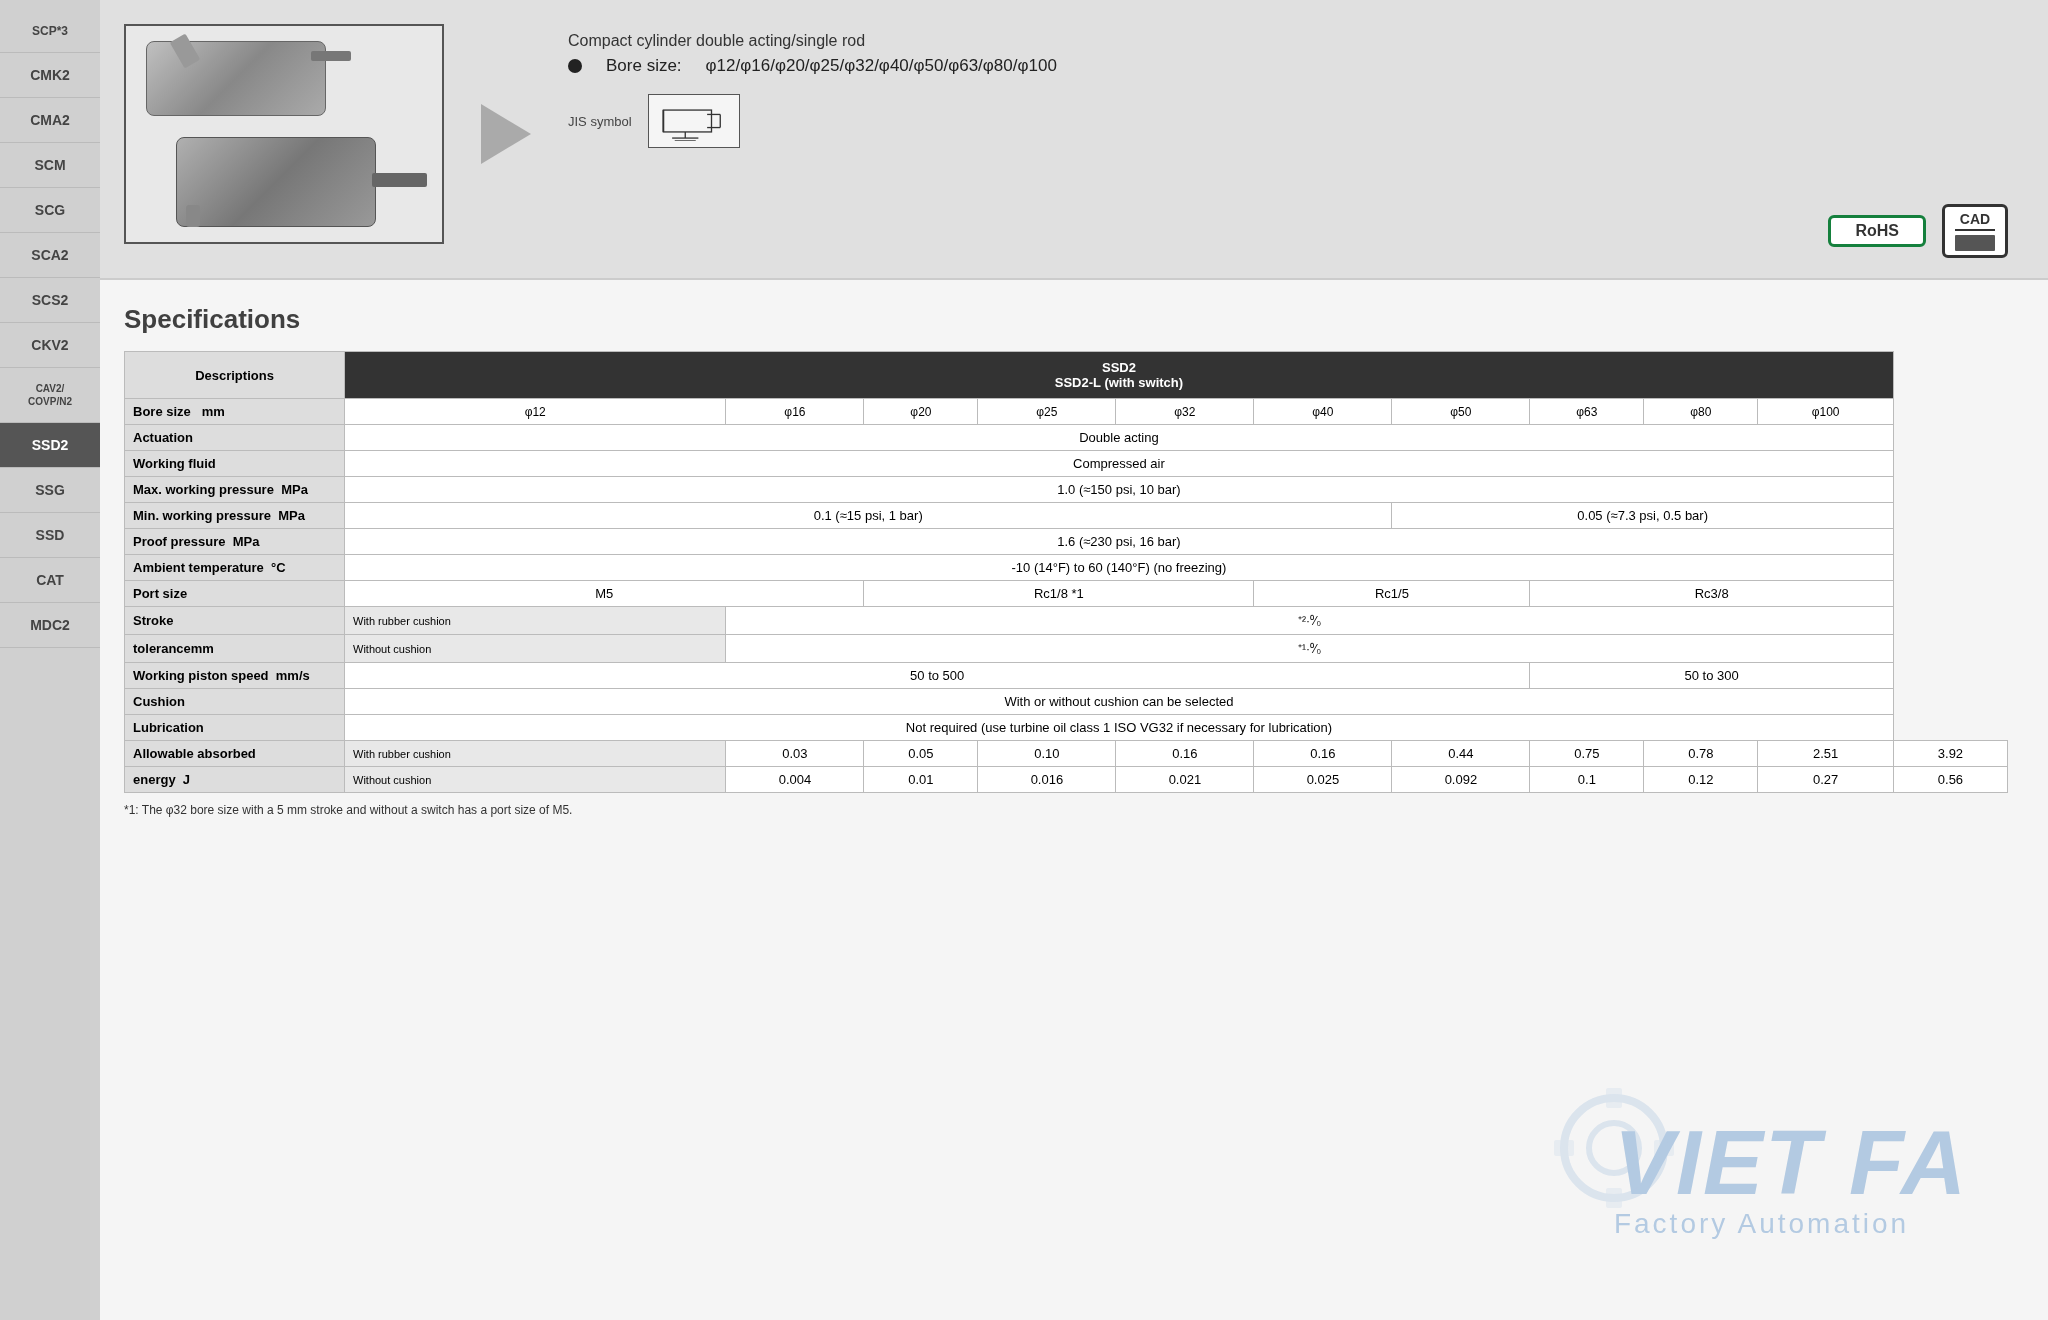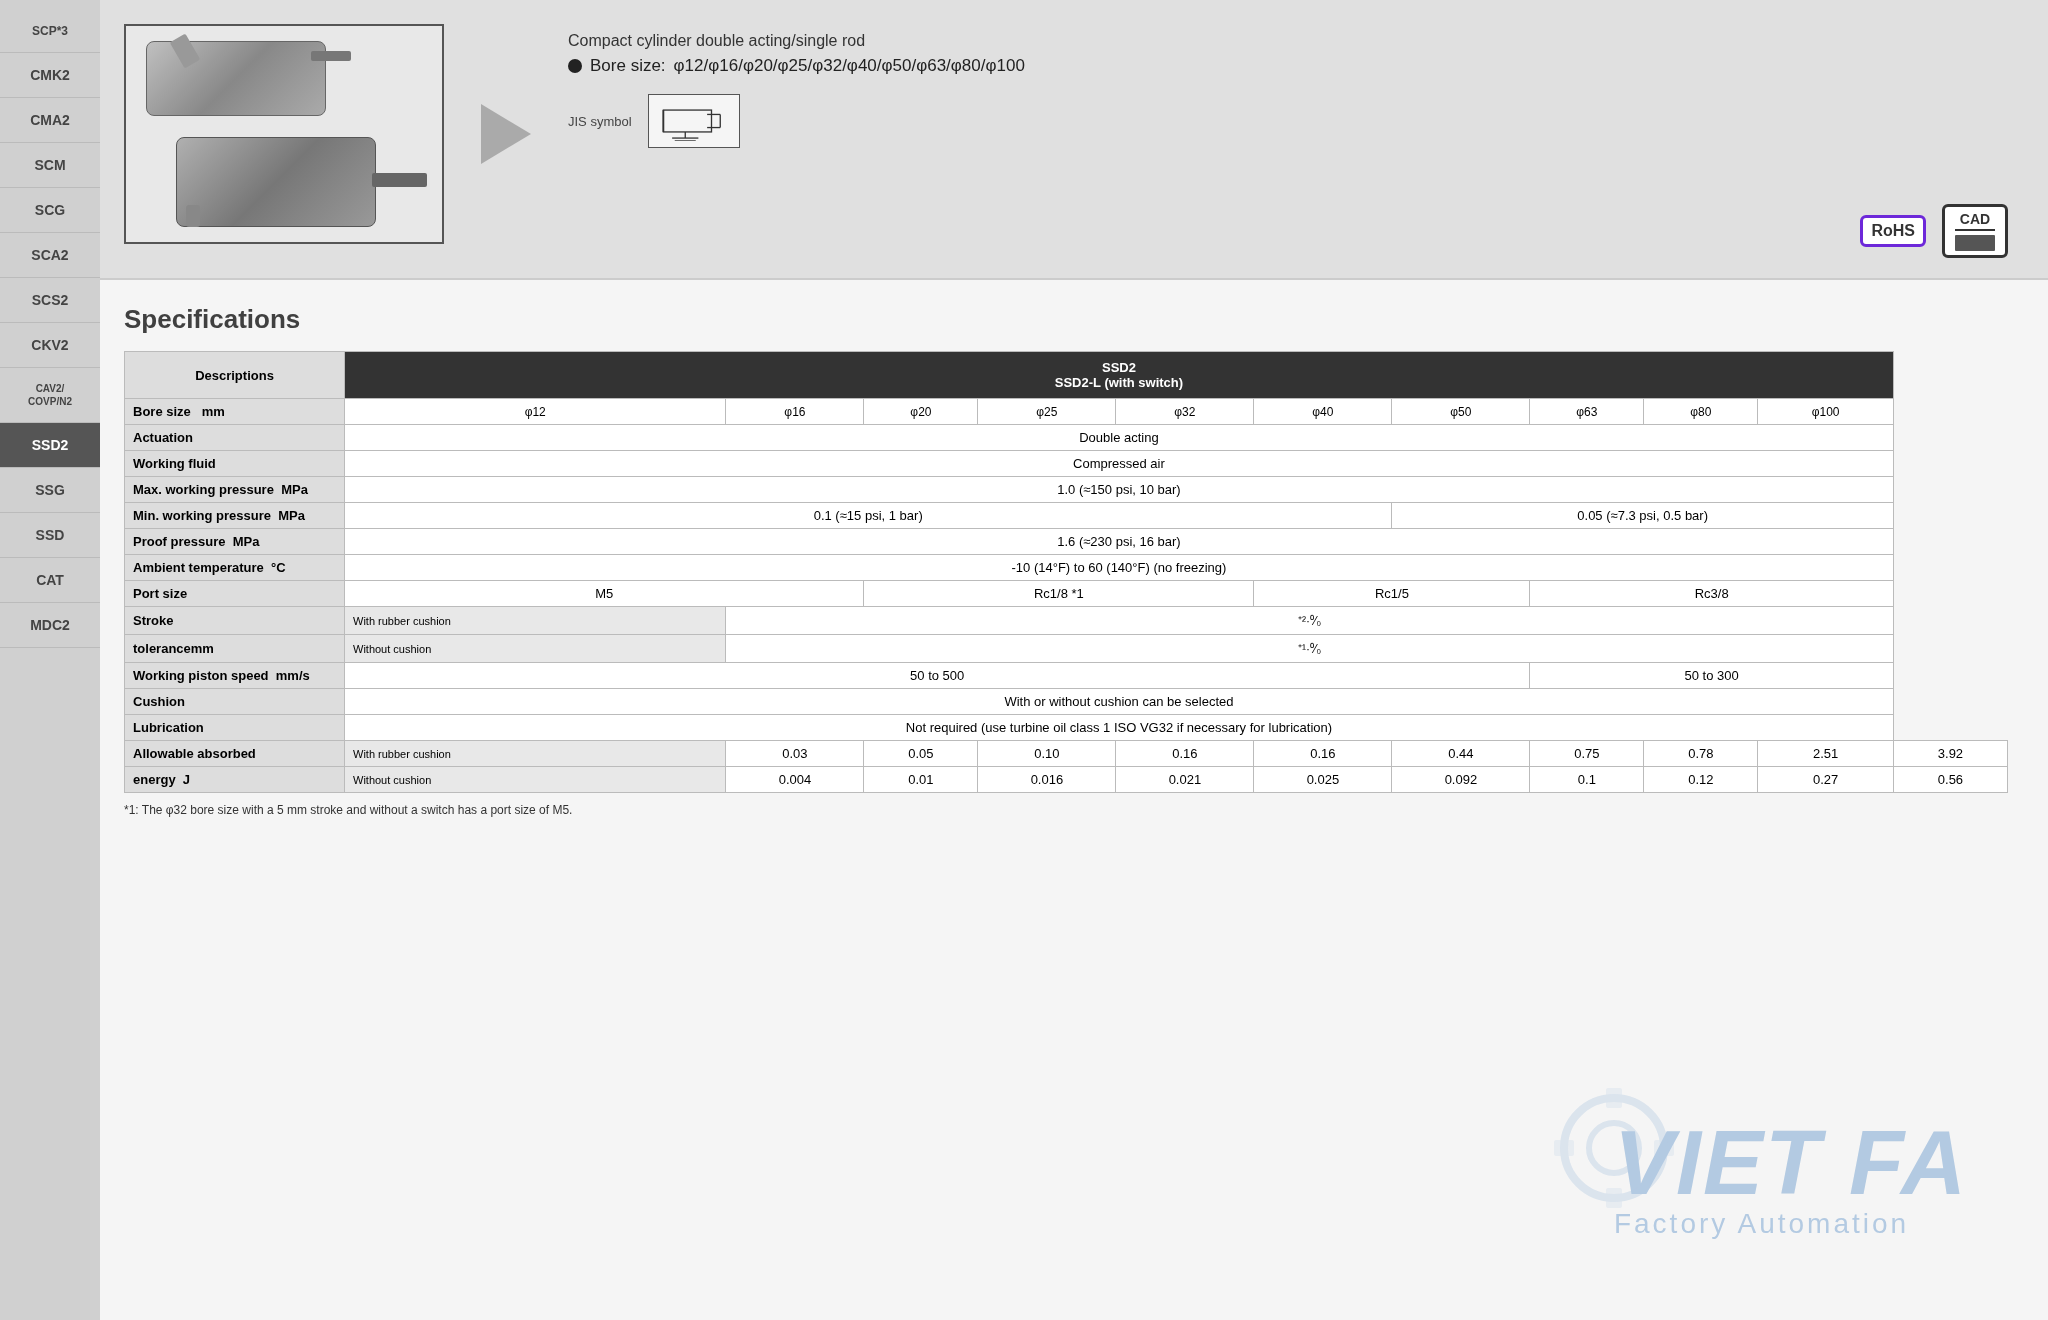--- a/index.html
+++ b/index.html
@@ -101,21 +101,21 @@
       color: #222;
       margin-bottom: 12px;
       line-height: 1;
     }
     .bore-size {
       font-size: 17px;
       color: #222;
       margin-bottom: 18px;
       display: flex;
       align-items: center;
-      gap: 8px;
+      gap: 24px;
     }
     .bore-dot {
       width: 14px;
       height: 14px;
       background: #222;
       border-radius: 50%;
       display: inline-block;
       flex-shrink: 0;
     }
     .jis-row {
@@ -136,23 +136,23 @@
 
     .badges {
       position: absolute;
       bottom: 20px;
       right: 40px;
       display: flex;
       gap: 16px;
       align-items: center;
     }
     .rohs-badge {
-      border: 3px solid #6d28d9;
+      border: 3px solid #15803d;
       border-radius: 6px;
-      padding: 4px 8px;
+      padding: 4px 24px;
       font-size: 16px;
       font-weight: bold;
       color: #333;
       background: #fff;
     }
     .cad-badge {
       border: 3px solid #333;
       border-radius: 6px;
       padding: 4px 10px;
       font-size: 14px;

